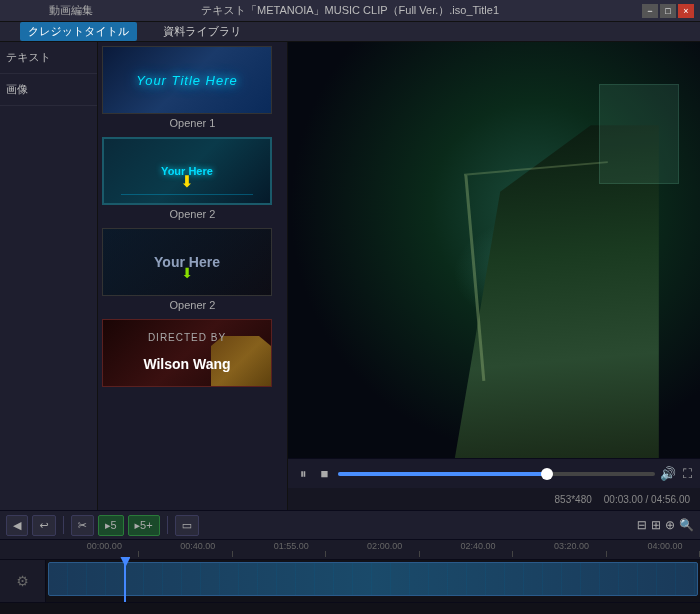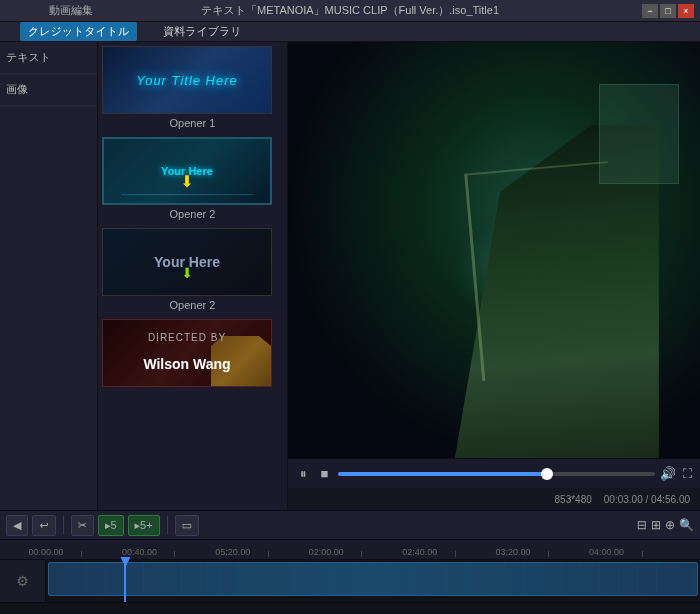--- a/index.html
+++ b/index.html
@@ -428,21 +428,21 @@
       border-bottom: 1px solid #0a0a18;
     }
     .ruler-marks {
       display: flex;
       width: 100%;
       padding-left: 46px;
     }
     .ruler-mark {
       flex: 1;
       display: flex;
-      flex-direction: row;
+      flex-direction: column;
       align-items: flex-end;
     }
     .ruler-label {
       font-size: 9px;
       color: #666;
       transform: translateX(-50%);
       white-space: nowrap;
     }
     .ruler-tick {
       width: 1px;
@@ -636,21 +636,21 @@
     <div class="ruler-marks">
       <div class="ruler-mark">
         <span class="ruler-label">00:00.00</span>
         <div class="ruler-tick"></div>
       </div>
       <div class="ruler-mark">
         <span class="ruler-label">00:40.00</span>
         <div class="ruler-tick"></div>
       </div>
       <div class="ruler-mark">
-        <span class="ruler-label">05:20.00</span>
+        <span class="ruler-label">01:55.00</span>
         <div class="ruler-tick"></div>
       </div>
       <div class="ruler-mark">
         <span class="ruler-label">02:00.00</span>
         <div class="ruler-tick"></div>
       </div>
       <div class="ruler-mark">
         <span class="ruler-label">02:40.00</span>
         <div class="ruler-tick"></div>
       </div>

